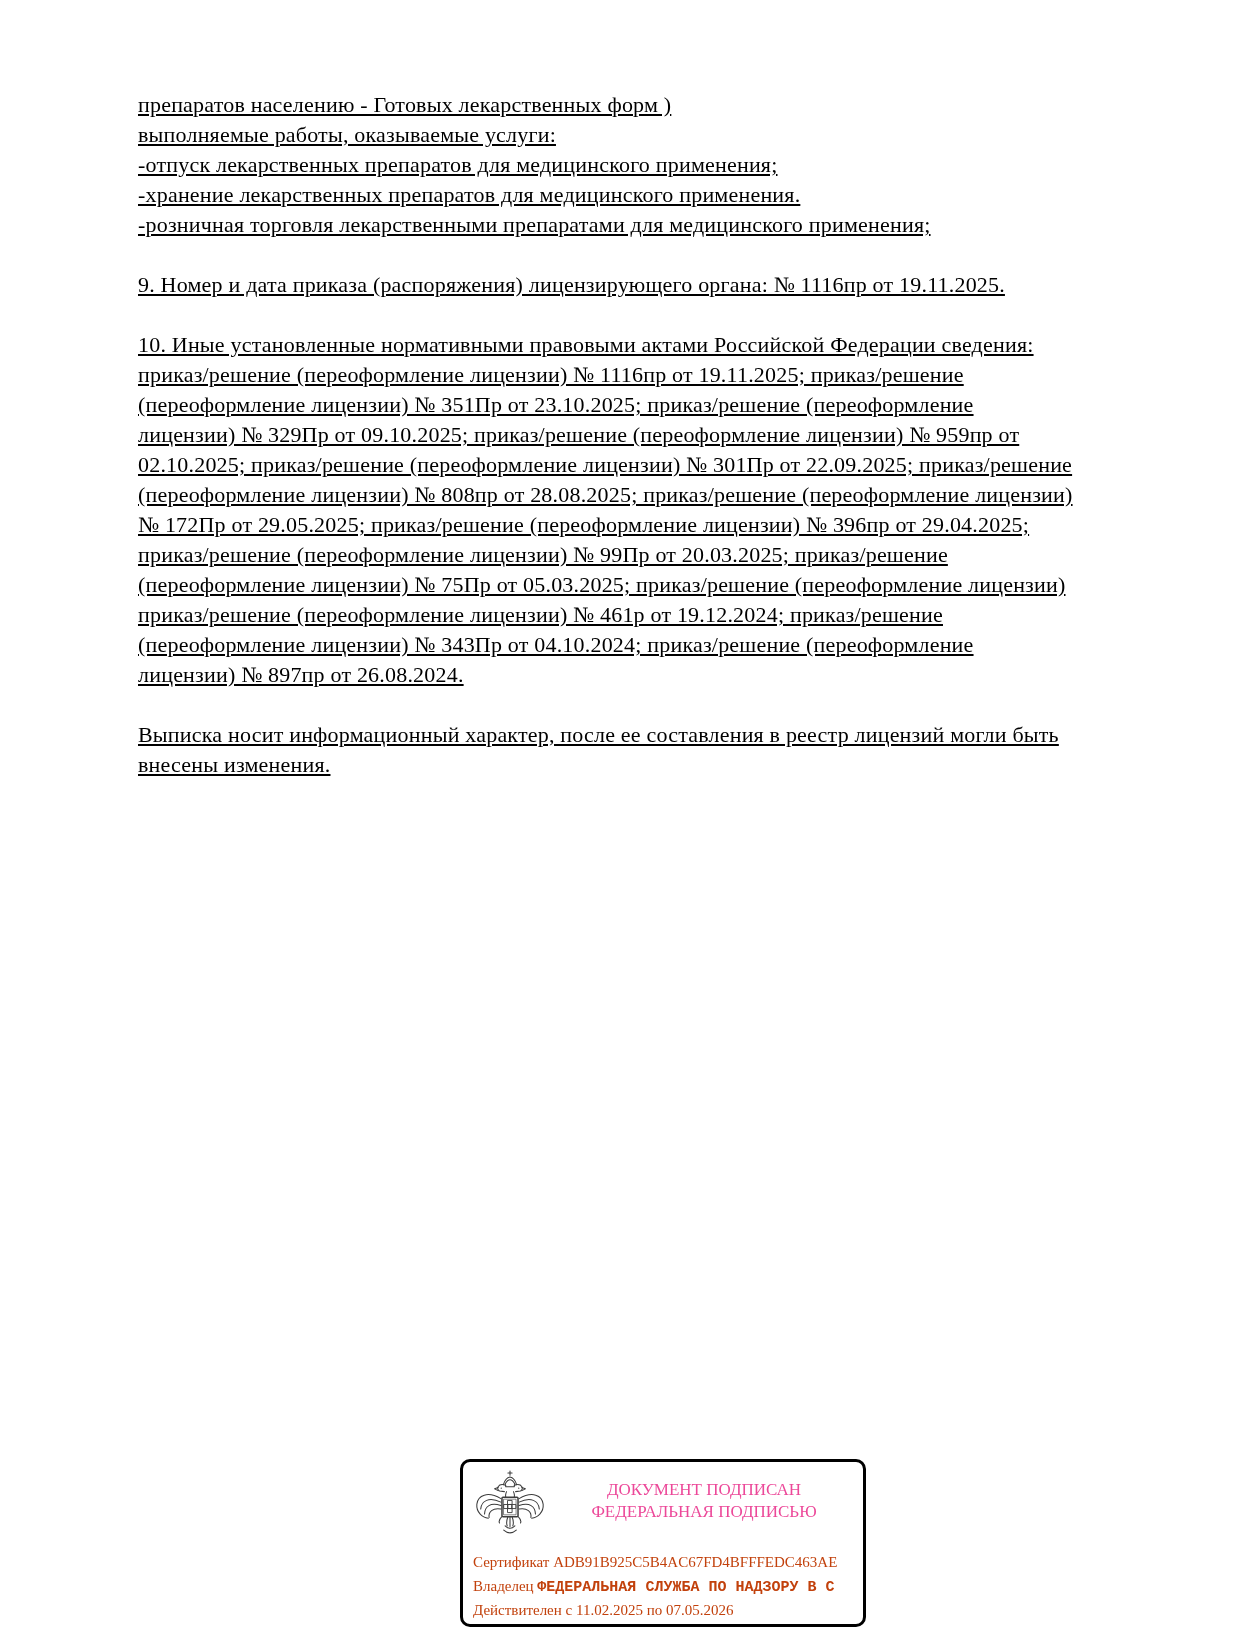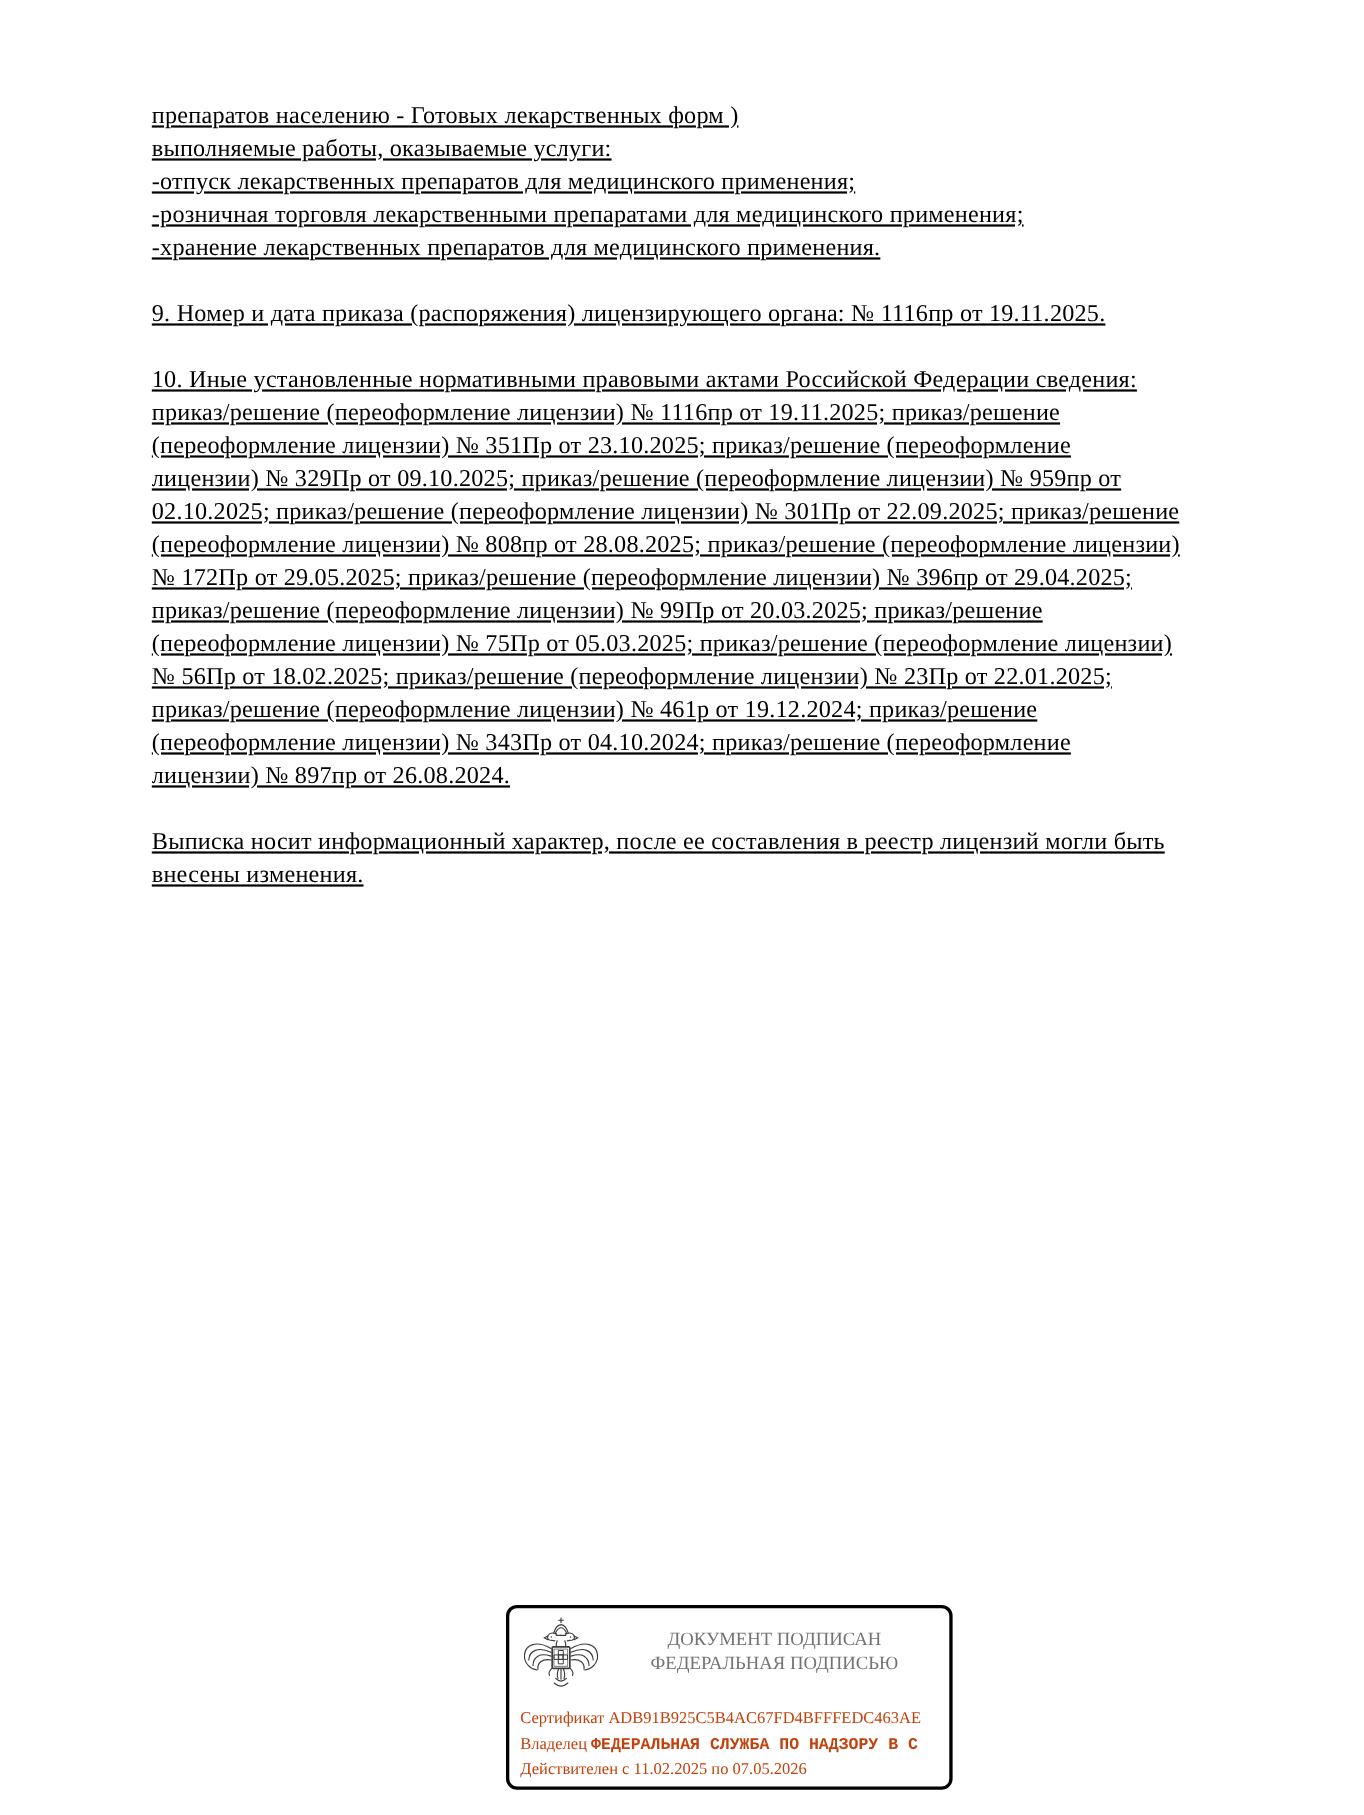--- a/index.html
+++ b/index.html
@@ -56,21 +56,21 @@
     width: 70px;
     height: 74px;
     margin: 8px 0 0 12px;
   }
   .stamp-title {
     flex: 1;
     margin-top: 17px;
     text-align: center;
     font-size: 17px;
     line-height: 22px;
-    color: #737373;
+    color: #ec4899;
   }
   .stamp-info {
     margin: 7px 0 0 10px;
     font-size: 15px;
     line-height: 23.5px;
     white-space: nowrap;
     color: #c2410c;
   }
   .stamp-info .bold {
     font-weight: bold;
@@ -80,39 +80,38 @@
 </head>
 <body>
 
 <div class="page">
 
   <div class="doc-body">
     <div class="para">
         <div class="doc-line">препаратов населению - Готовых лекарственных форм )</div>
         <div class="doc-line">выполняемые работы, оказываемые услуги:</div>
         <div class="doc-line">-отпуск лекарственных препаратов для медицинского применения;</div>
+        <div class="doc-line">-хранение лекарственных препаратов для медицинского применения.</div>
         <div class="doc-line">-розничная торговля лекарственными препаратами для медицинского применения;</div>
-        <div class="doc-line">-хранение лекарственных препаратов для медицинского применения.</div>
       </div>
 
     <div class="para">
       <div class="doc-line">9. Номер и дата приказа (распоряжения) лицензирующего органа: № 1116пр от 19.11.2025.</div>
     </div>
 
     <div class="para">
         <div class="doc-line">10. Иные установленные нормативными правовыми актами Российской Федерации сведения:</div>
         <div class="doc-line">приказ/решение (переоформление лицензии) № 1116пр от 19.11.2025; приказ/решение</div>
         <div class="doc-line">(переоформление лицензии) № 351Пр от 23.10.2025; приказ/решение (переоформление</div>
         <div class="doc-line">лицензии) № 329Пр от 09.10.2025; приказ/решение (переоформление лицензии) № 959пр от</div>
         <div class="doc-line">02.10.2025; приказ/решение (переоформление лицензии) № 301Пр от 22.09.2025; приказ/решение</div>
         <div class="doc-line">(переоформление лицензии) № 808пр от 28.08.2025; приказ/решение (переоформление лицензии)</div>
         <div class="doc-line">№ 172Пр от 29.05.2025; приказ/решение (переоформление лицензии) № 396пр от 29.04.2025;</div>
         <div class="doc-line">приказ/решение (переоформление лицензии) № 99Пр от 20.03.2025; приказ/решение</div>
         <div class="doc-line">(переоформление лицензии) № 75Пр от 05.03.2025; приказ/решение (переоформление лицензии)</div>
-        <div class="doc-line">№ 56Пр от 18.02.2025; приказ/решение (переоформление лицензии) № 23Пр от 22.01.2025;</div>
         <div class="doc-line">приказ/решение (переоформление лицензии) № 461р от 19.12.2024; приказ/решение</div>
         <div class="doc-line">(переоформление лицензии) № 343Пр от 04.10.2024; приказ/решение (переоформление</div>
         <div class="doc-line">лицензии) № 897пр от 26.08.2024.</div>
       </div>
 
     <div class="para">
         <div class="doc-line">Выписка носит информационный характер, после ее составления в реестр лицензий могли быть</div>
         <div class="doc-line">внесены изменения.</div>
       </div>
   </div>

